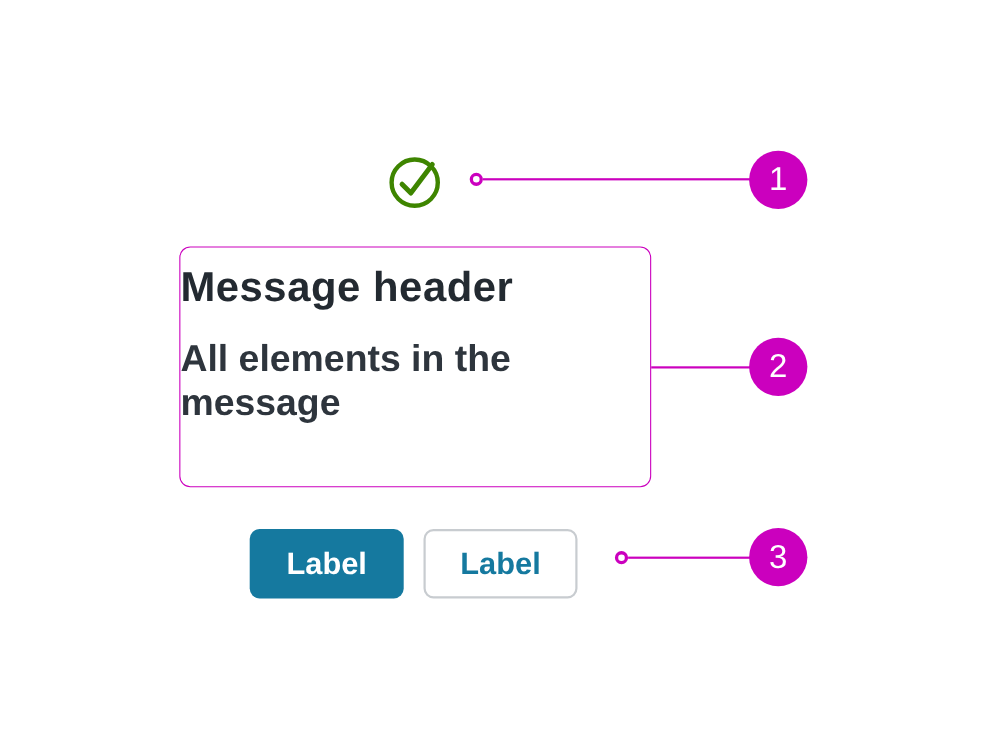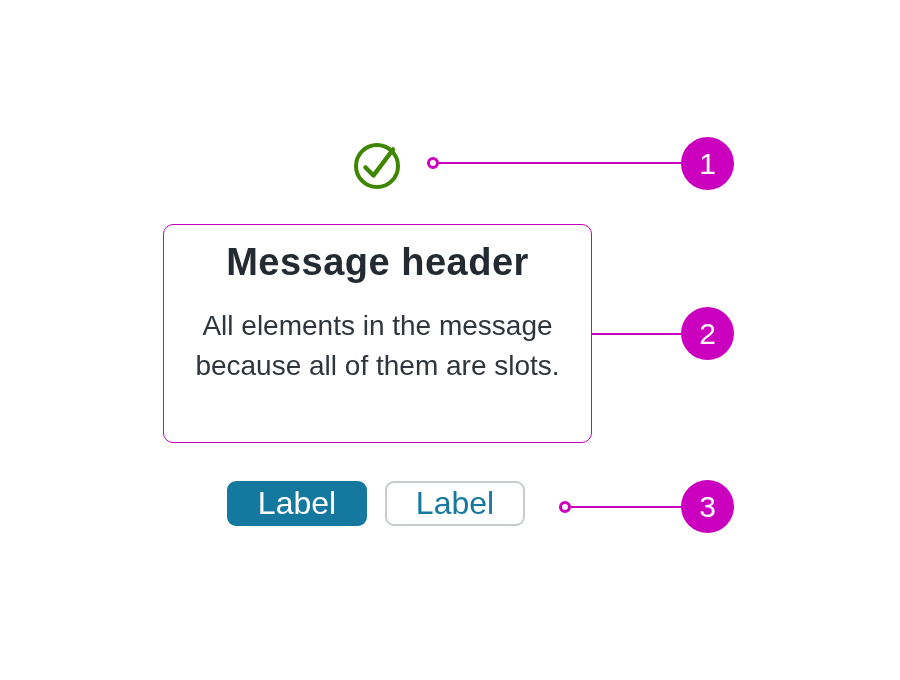--- a/index.html
+++ b/index.html
@@ -17,35 +17,35 @@
   }
   .ann-badge{
     position:absolute;width:53px;height:53px;border-radius:50%;
     background:var(--ann);color:#fff;display:flex;align-items:center;justify-content:center;
     font-size:30px;font-weight:400;line-height:1;
   }
   
   .msg-box{
     position:absolute;left:163px;top:224px;width:429px;height:219px;
     border:1.5px solid var(--ann);border-radius:10px;box-sizing:border-box;
-    text-align:center;
+    text-align:left;
   }
   .msg-title{
     margin-top:16px;font-size:38px;font-weight:600;color:var(--title);
     letter-spacing:0.5px;
   }
   .msg-body{
-    margin-top:22px;font-size:28px;line-height:40px;color:var(--body);
-    font-weight:400;
+    margin-top:22px;font-size:34px;line-height:40px;color:var(--body);
+    font-weight:700;
   }
   
   .btn{
-    position:absolute;top:481px;width:140px;height:45px;border-radius:9px;
+    position:absolute;top:481px;width:140px;height:63px;border-radius:9px;
     display:flex;align-items:center;justify-content:center;
-    font-size:32px;font-weight:400;box-sizing:border-box;cursor:pointer;
+    font-size:28px;font-weight:700;box-sizing:border-box;cursor:pointer;
     font-family:"Liberation Sans", sans-serif;
   }
   .btn-primary{left:227px;background:var(--teal);color:#ffffff;border:none;}
   .btn-secondary{left:385px;background:#ffffff;color:var(--teal);border:2px solid var(--gborder);}
 </style>
 </head>
 <body>
 
 <div class="canvas">
 
@@ -55,21 +55,20 @@
   </svg>
 
   <span class="ann-dot" style="left:427px;top:157px;"></span>
   <div class="ann-line" style="left:439px;top:162px;width:245px;"></div>
   <div class="ann-badge" style="left:681px;top:137px;">1</div>
 
   <div class="msg-box">
     <div class="msg-title">Message header</div>
     <div class="msg-body">
       <div>All elements in the message</div>
-      <div>because all of them are slots.</div>
     </div>
   </div>
 
   <div class="ann-line" style="left:592px;top:333px;width:92px;"></div>
   <div class="ann-badge" style="left:681px;top:307px;">2</div>
 
   <button class="btn btn-primary">Label</button>
   <button class="btn btn-secondary">Label</button>
 
   <span class="ann-dot" style="left:559px;top:501px;"></span>

